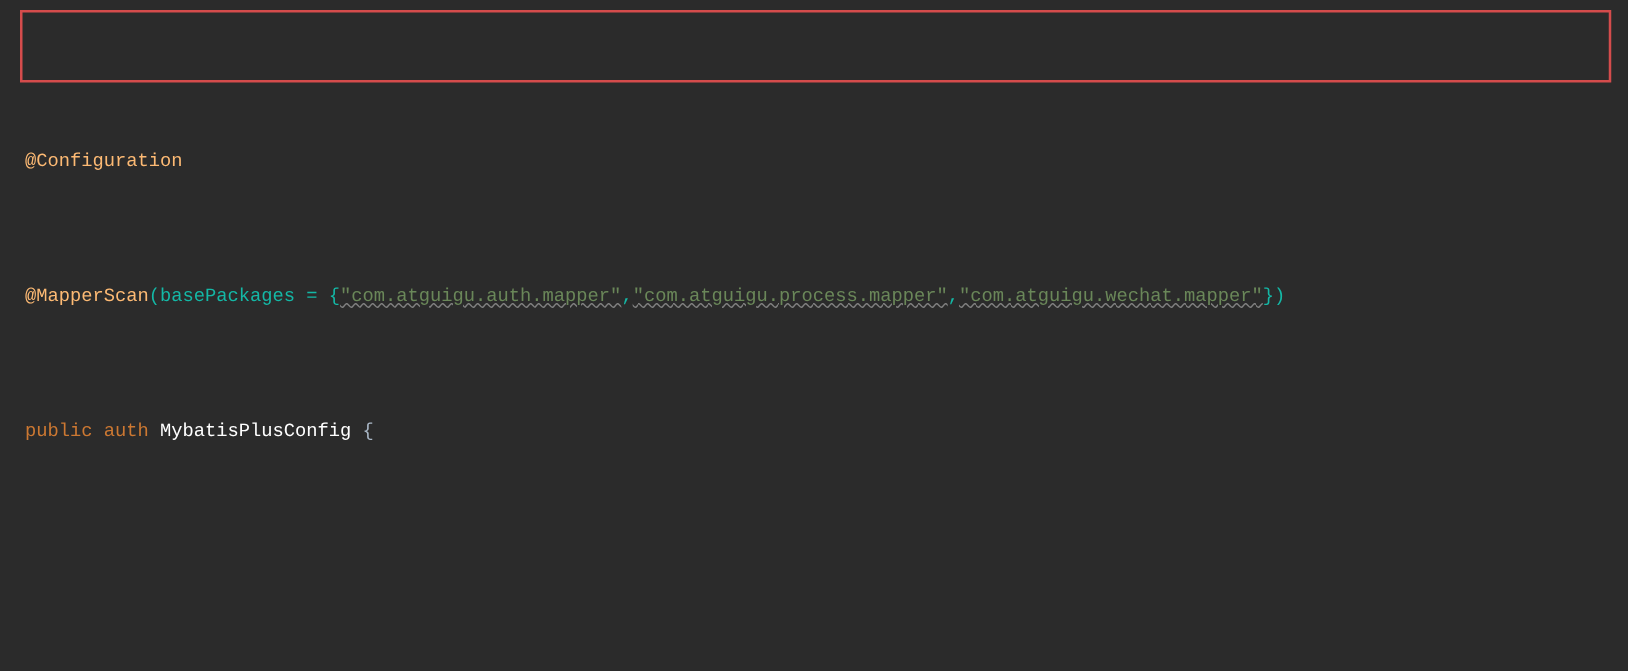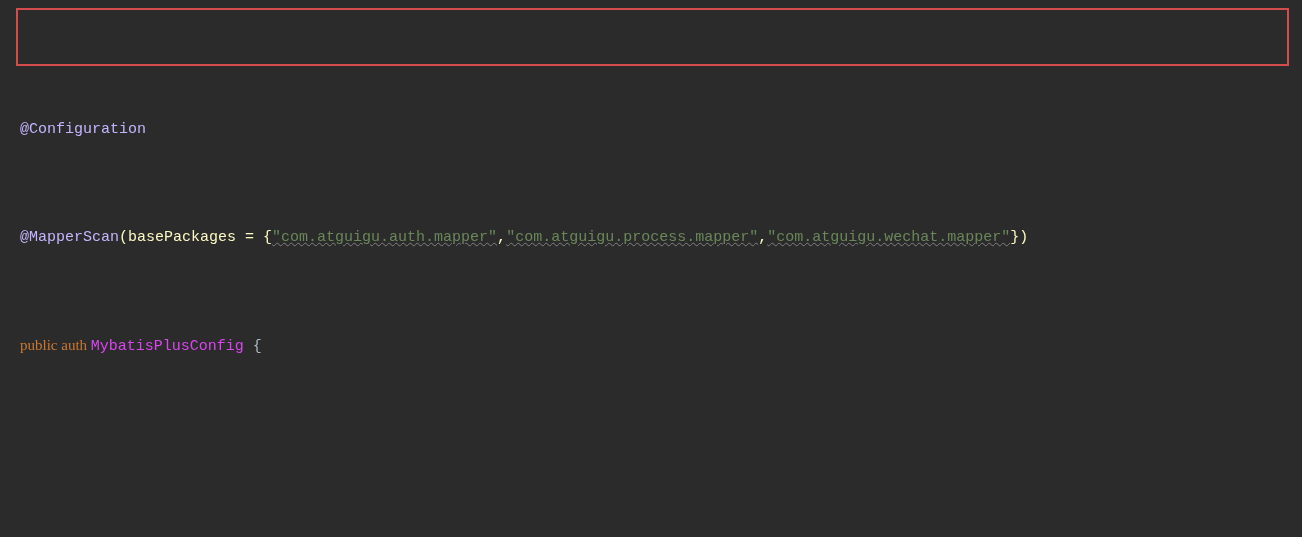--- a/index.html
+++ b/index.html
@@ -28,25 +28,25 @@
     .red-box {
       position: absolute;
       border: 2px solid #d44c4c;
       left: 16px;
       top: 8px;
       width: 1273px;
       height: 58px;
       z-index: 10;
       pointer-events: none;
     }
-    .annotation { color: #c4b5fd; margin-top: 24px; }
-    .keyword { color: #cc7832; font-family: Liberation Serif, serif; }
+    .annotation { color: #fdba74; margin-top: 24px; }
+    .keyword { color: #cc7832; }
     .string { color: #6a8759; }
-    .class-name { color: #d946ef; text-align: right; }
-    .identifier { color: #fef9c3; margin-top: 28px; }
+    .class-name { color: #ffffff; text-align: right; }
+    .identifier { color: #14b8a6; margin-top: 28px; }
     .brace { color: #a9b7c6; }
     .underline { text-decoration: underline wavy #808080; text-decoration-thickness: 1px; }
   </style>
 </head>
 <body>
 
 <div class="editor">
   <div class="red-box"></div>
   
   <div class="line"><span class="annotation">@Configuration</span></div>

